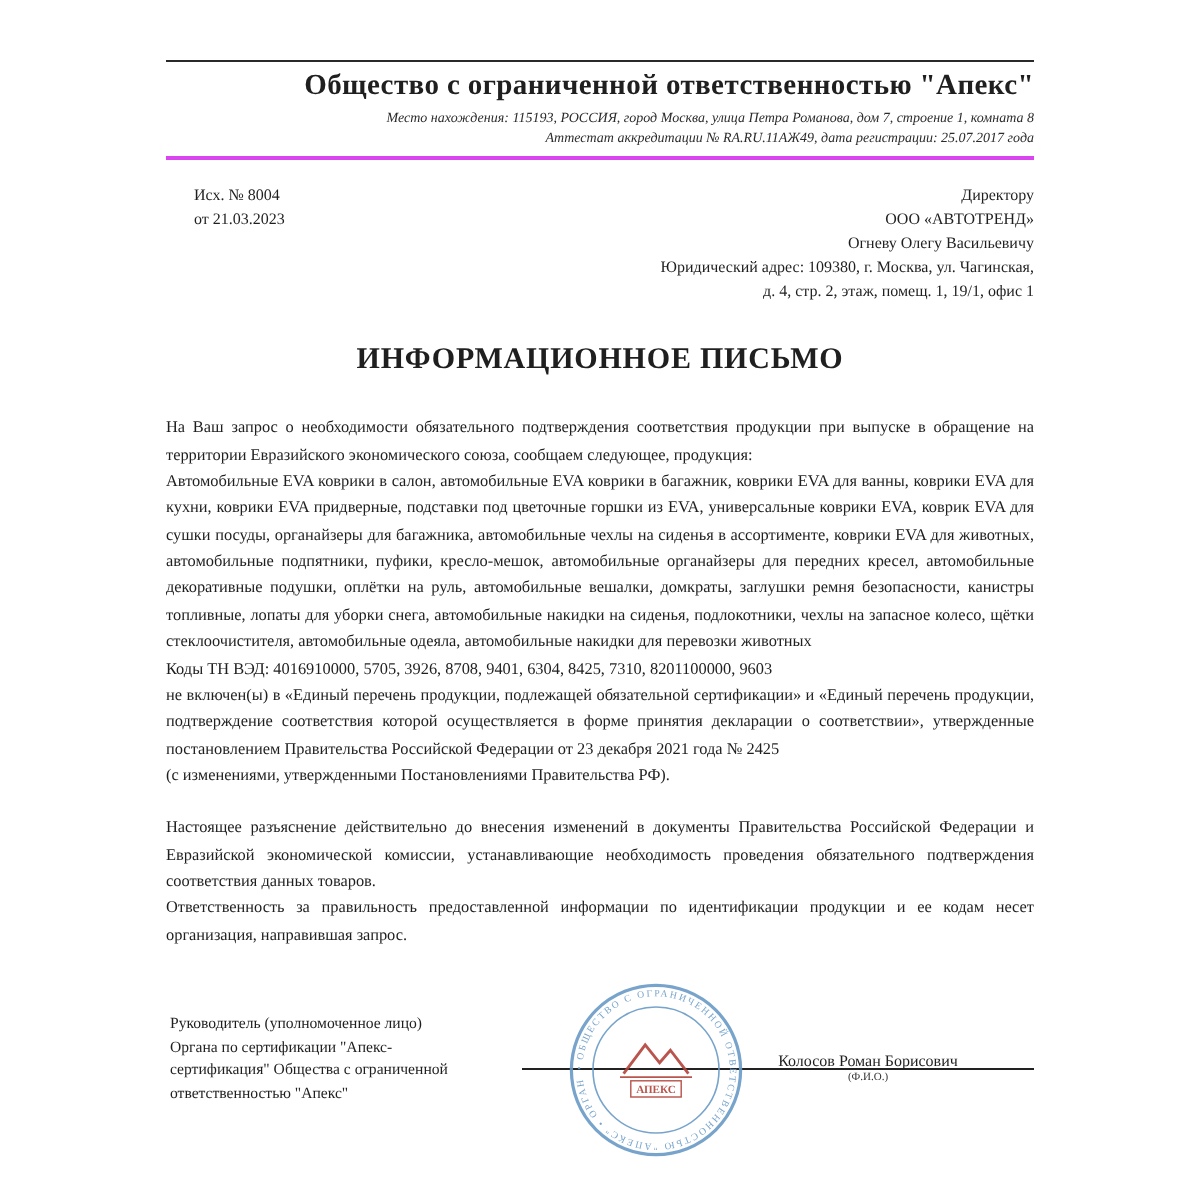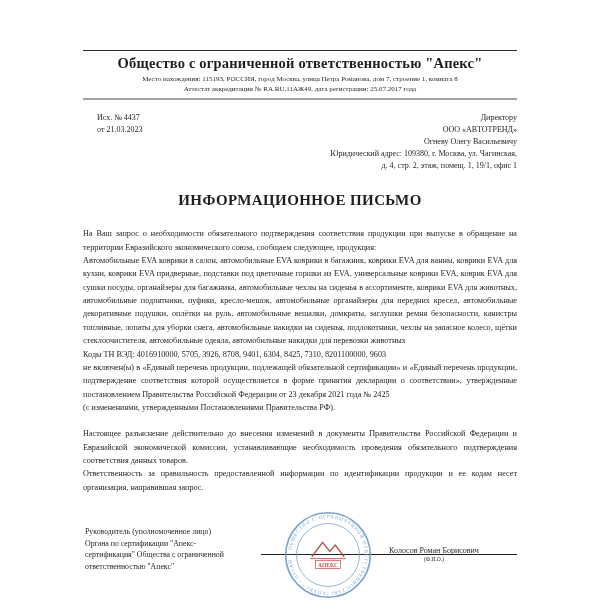--- a/index.html
+++ b/index.html
@@ -4,24 +4,24 @@
 <style>
   html,body{margin:0;padding:0;}
   body{
     width:600px;height:600px;background:#ffffff;
     font-family:"Liberation Serif","DejaVu Serif",serif;
     color:#1f1f1f;-webkit-font-smoothing:antialiased;
   }
   .page{width:434px;margin:0 auto;padding-top:30px;position:relative;}
 
   
-  .letterhead{border-top:1px solid #2a2a2a;border-bottom:2px solid #a3a3a3;
-    text-align:center;padding:3px 0 4px 0;margin-top:20px;}
+  .letterhead{border-top:1px solid #2a2a2a;border-bottom:2px solid #d946ef;
+    text-align:right;padding:3px 0 4px 0;}
   .company-name{font-size:14.5px;font-weight:bold;letter-spacing:.2px;margin:1px 0 2px 0;}
-  .head-line{font-size:7px;line-height:1.45;color:#2b2b2b;}
+  .head-line{font-size:7px;line-height:1.45;color:#2b2b2b;font-style:italic;}
 
   
   .ref-row{display:flex;justify-content:space-between;margin-top:12px;font-size:8px;line-height:1.5;}
   .ref-left{padding-left:14px;}
   .addressee{text-align:right;}
 
   
   .doc-title{text-align:center;font-size:15px;font-weight:bold;letter-spacing:.4px;margin-top:20px;}
 
   .customs-note{font-size:8px;line-height:1.5;margin-top:12px;padding-left:2px;}
@@ -45,21 +45,21 @@
 <div class="page">
 
   <div class="letterhead">
     <div class="company-name">Общество с ограниченной ответственностью "Апекс"</div>
     <div class="head-line">Место нахождения: 115193, РОССИЯ, город Москва, улица Петра Романова, дом 7, строение 1, комната 8</div>
     <div class="head-line">Аттестат аккредитации № RA.RU.11АЖ49, дата регистрации: 25.07.2017 года</div>
   </div>
 
   <div class="ref-row">
     <div class="ref-left">
-      <div>Исх. № 4437</div>
+      <div>Исх. № 8004</div>
       <div>от 21.03.2023</div>
     </div>
     <div class="addressee">
       <div>Директору</div>
       <div>ООО «АВТОТРЕНД»</div>
       <div>Огневу Олегу Васильевичу</div>
       <div>Юридический адрес: 109380, г. Москва, ул. Чагинская,</div>
       <div>д. 4, стр. 2, этаж, помещ. 1, 19/1, офис 1</div>
     </div>
   </div>

